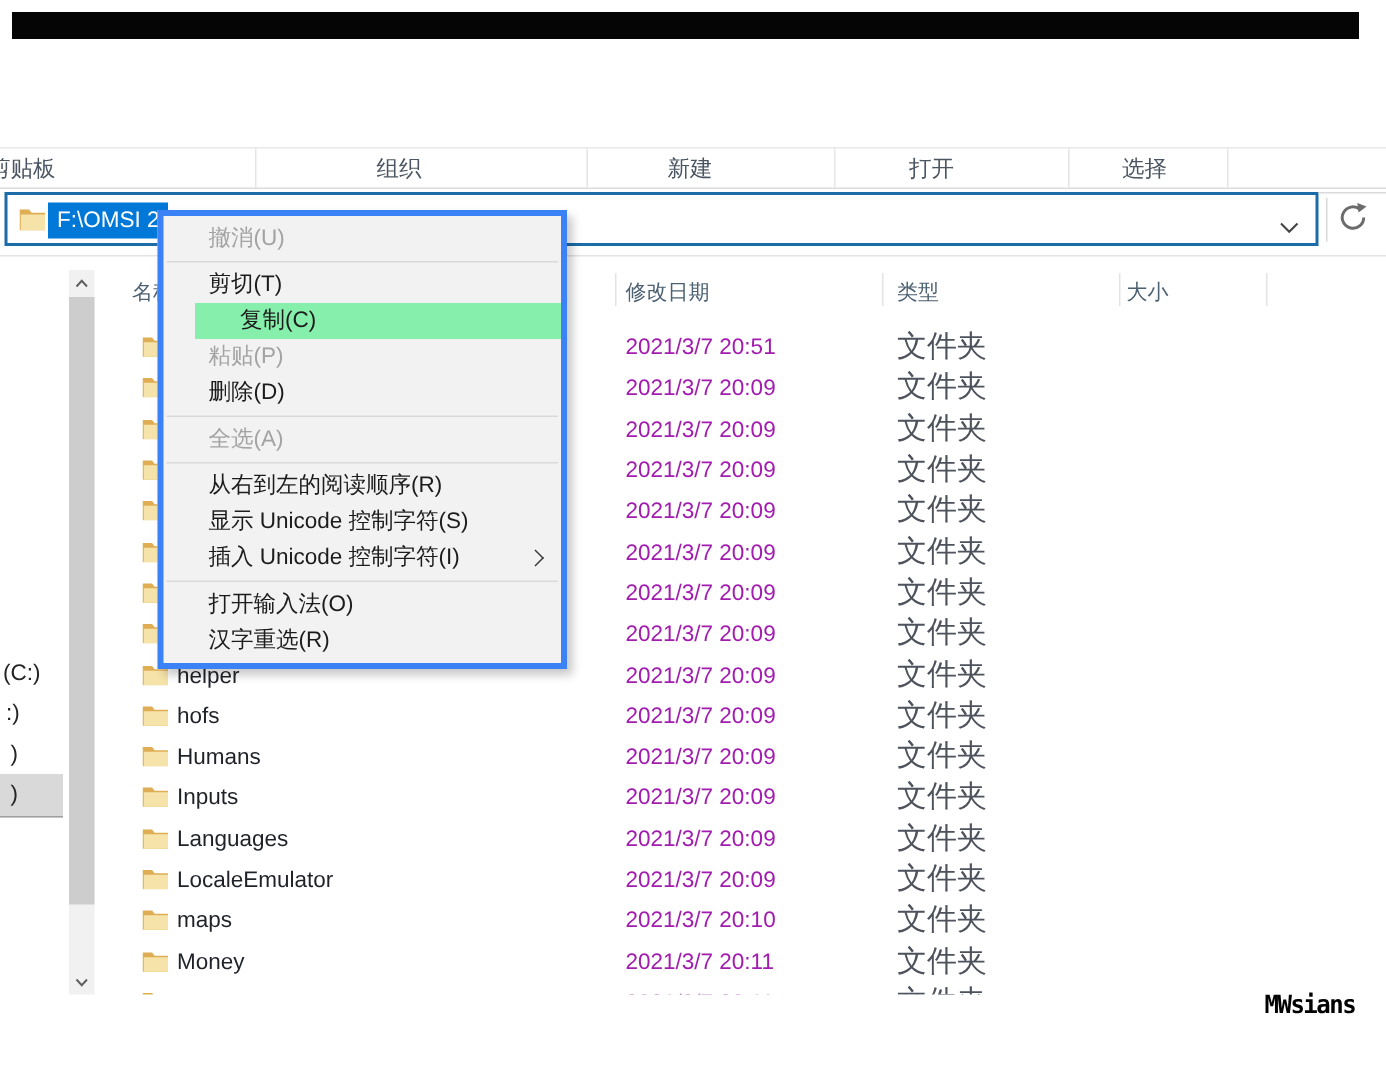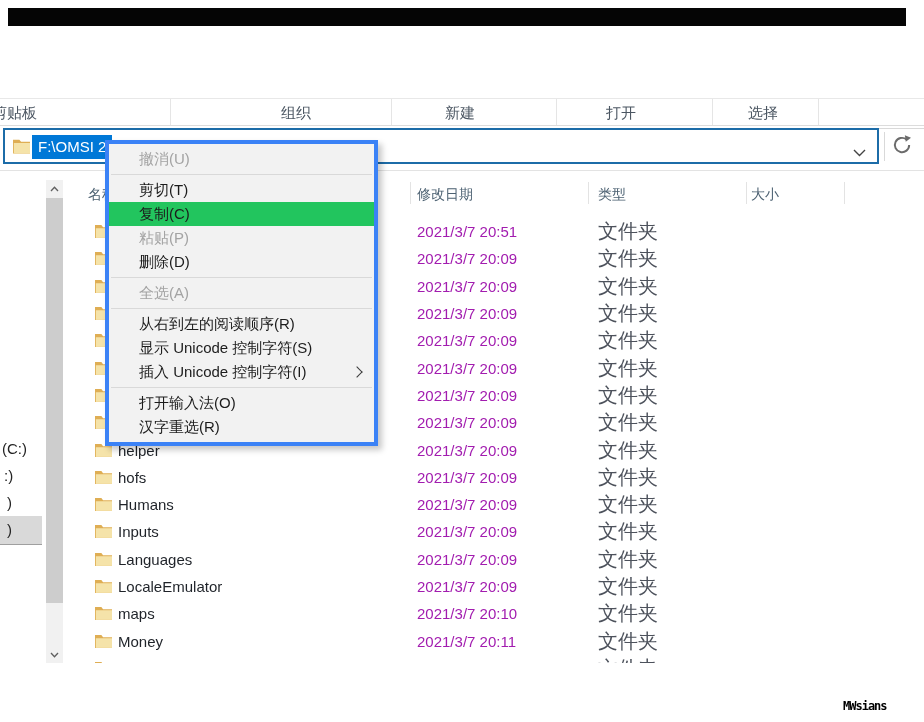--- a/index.html
+++ b/index.html
@@ -45,36 +45,36 @@
   .row{position:relative;width:924px;height:27.32px;}
   .row .cell-icon{position:absolute;left:95px;top:6px;width:17px;height:14px;}
   .row .cell-name{position:absolute;left:118px;top:0;height:27.32px;line-height:27.32px;font-size:15px;color:#1f2329;white-space:nowrap;}
   .row .cell-date{position:absolute;left:417px;top:0;height:27.32px;line-height:27.32px;font-size:15px;color:#a21caf;white-space:nowrap;}
   .row .cell-type{position:absolute;left:598px;top:0;height:27.32px;line-height:27.32px;font-size:20px;color:#4d525c;white-space:nowrap;}
 
   
   .context-menu{position:absolute;left:105px;top:140px;width:273px;box-sizing:border-box;background:#f2f2f2;border:4px solid #3b82f6;padding:3px 0;z-index:20;box-shadow:4px 4px 6px rgba(0,0,0,0.22);}
   .menu-item{position:relative;height:24px;line-height:24px;font-size:15px;color:#1c1c1c;padding-left:30px;white-space:nowrap;}
   .menu-item.disabled{color:#a3a3a3;}
-  .menu-item.highlighted{background:#22c55e;}
+  .menu-item.highlighted{background:#86efac;margin-left:21px;}
   .menu-sep{height:1px;background:#d9d9d9;margin:3px 2px;}
   .submenu-arrow{position:absolute;right:13px;top:8px;width:7px;height:7px;border-top:1.5px solid #3a3a3a;border-right:1.5px solid #3a3a3a;transform:rotate(45deg);}
 
-  .watermark{position:absolute;left:843px;top:699px;font-family:"DejaVu Sans Mono",monospace;font-weight:bold;font-size:12px;letter-spacing:-1px;color:#000;transform:scaleY(1.05);}
+  .watermark{position:absolute;left:843px;top:660px;font-family:"DejaVu Sans Mono",monospace;font-weight:bold;font-size:16px;letter-spacing:-1px;color:#000;transform:scaleY(1.05);}
 </style>
 </head>
 <body>
 
 <div id="screen">
 
   <div class="titlebar"></div>
 
   <div class="ribbon-line-top"></div>
   <span class="ribbon-label" style="left:-8px;">剪贴板</span>
-  <span class="ribbon-label" style="left:251px;width:60px;text-align:right;">组织</span>
+  <span class="ribbon-label" style="left:251px;width:60px;text-align:left;">组织</span>
   <span class="ribbon-label" style="left:445px;width:60px;">新建</span>
   <span class="ribbon-label" style="left:606px;width:60px;text-align:left;">打开</span>
   <span class="ribbon-label" style="left:733px;width:60px;text-align:center;">选择</span>
   <div class="ribbon-sep" style="left:170px;"></div>
   <div class="ribbon-sep" style="left:391px;"></div>
   <div class="ribbon-sep" style="left:556px;"></div>
   <div class="ribbon-sep" style="left:712px;"></div>
   <div class="ribbon-sep" style="left:818px;"></div>
   <div class="ribbon-line-bottom"></div>
 

